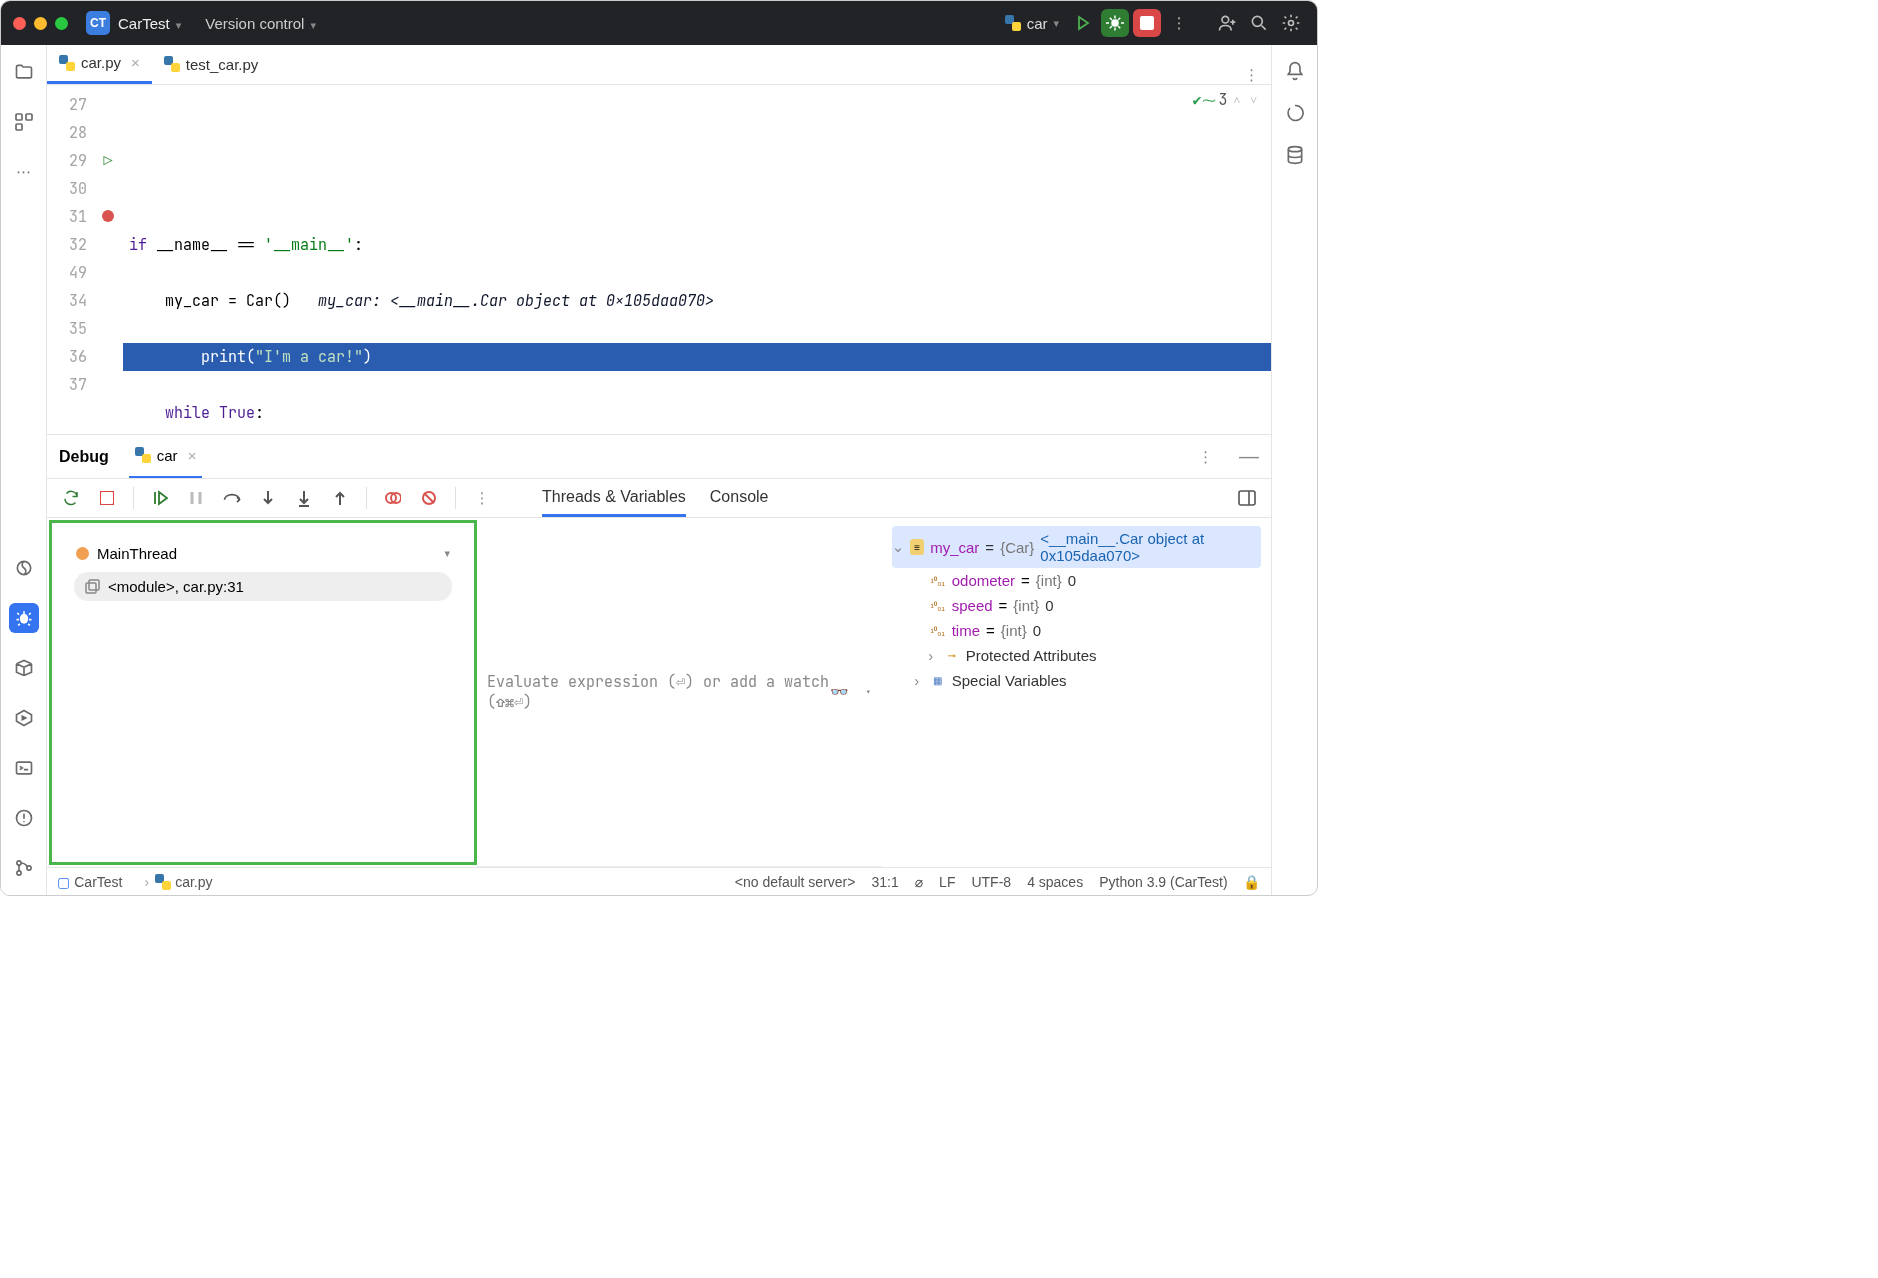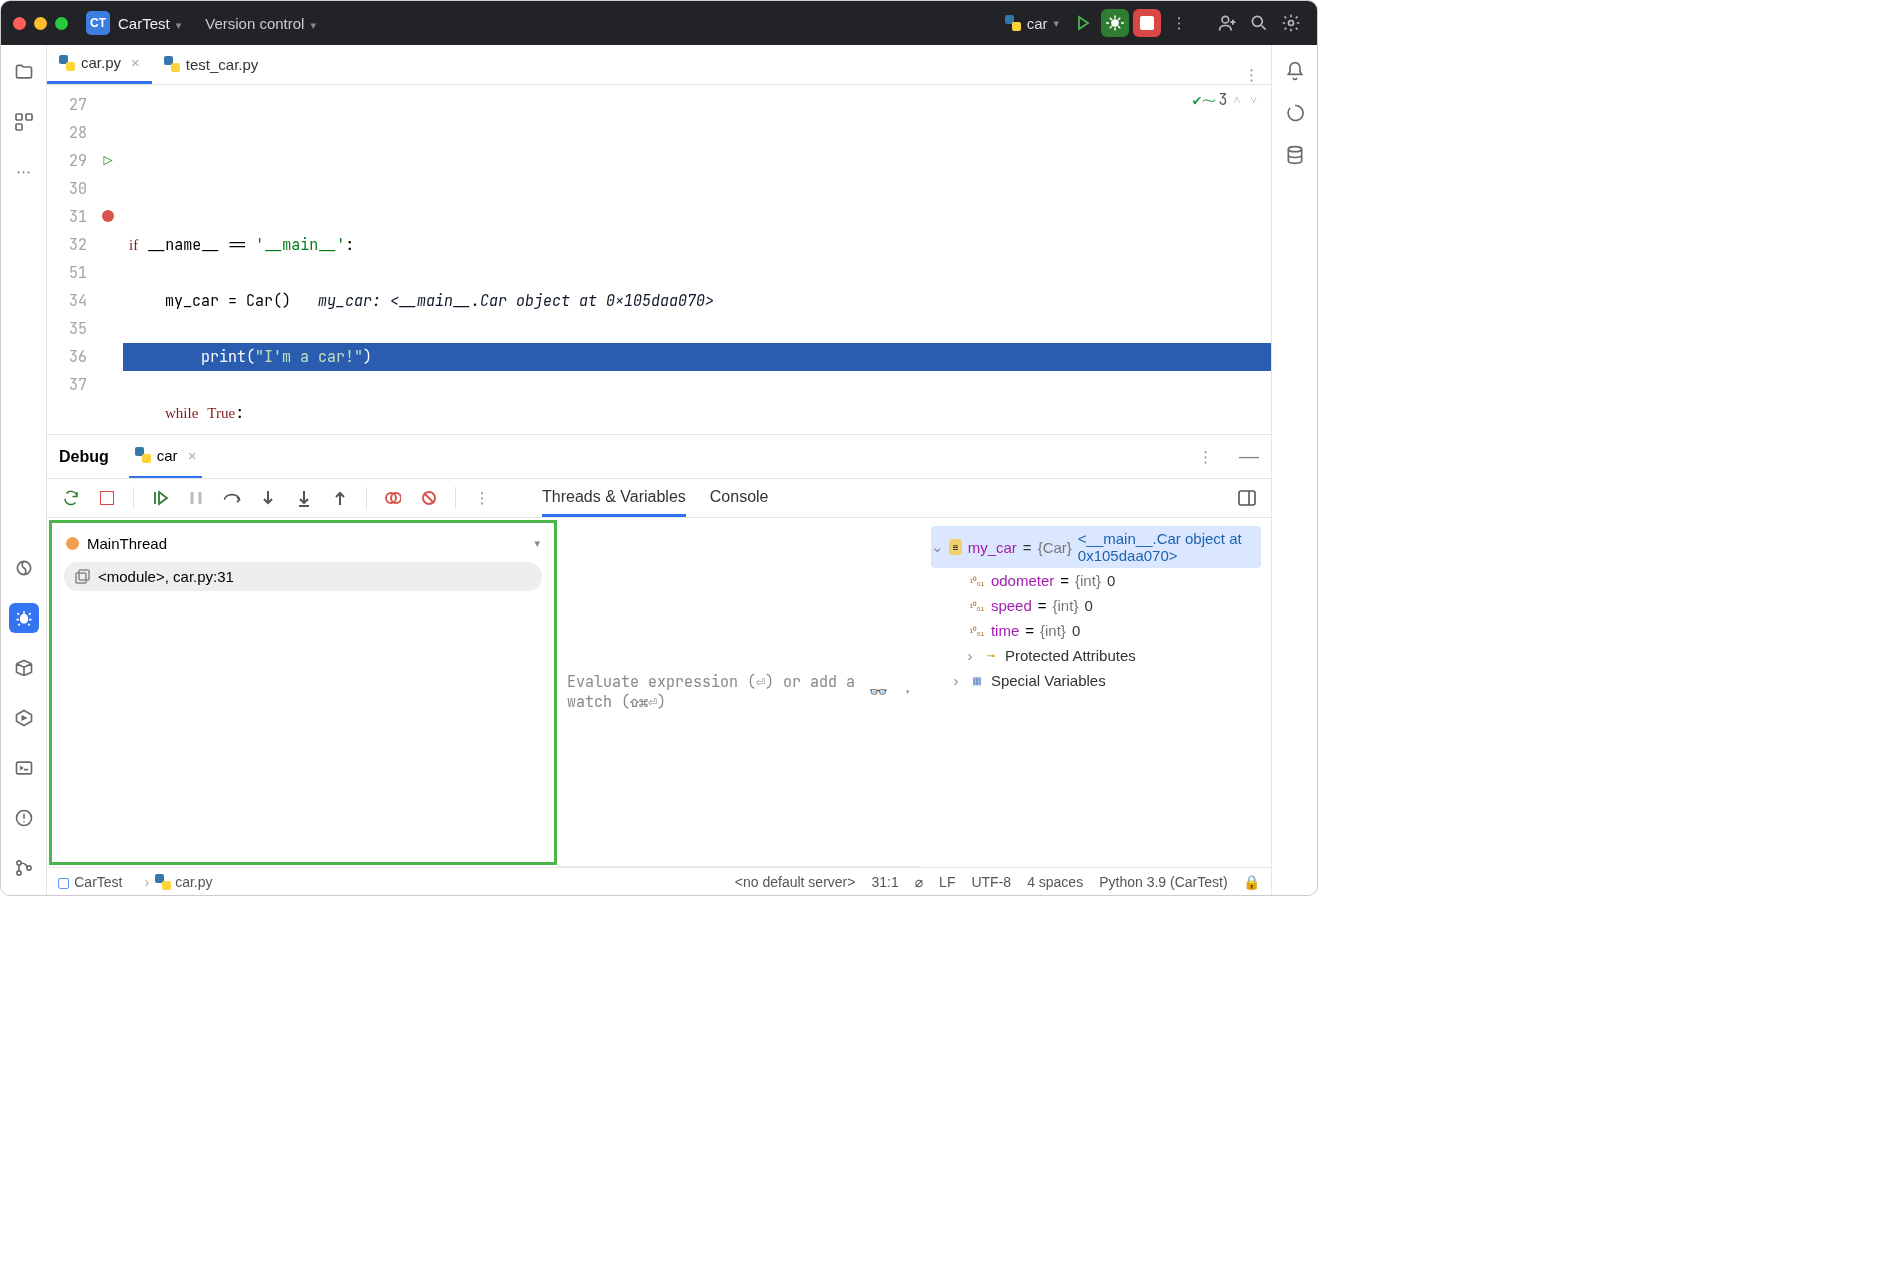--- a/index.html
+++ b/index.html
@@ -33,36 +33,36 @@
 .tabs-spacer{flex:1;}
 .kebab{color:#888;padding:0 12px;}
 .editor{flex:1;display:flex;overflow:hidden;position:relative;}
 .lnums{width:46px;text-align:right;padding:6px 6px 0 0;color:#a4a4a4;font-size:15px;line-height:28px;}
 .glyph{width:30px;padding-top:6px;line-height:28px;text-align:center;}
 .glyph .run-tri{color:#3a8f3a;}
 .glyph .bp{width:12px;height:12px;background:#d9534f;border-radius:50%;display:inline-block;}
 .code{flex:1;padding:6px 0 0 0;font-size:15px;line-height:28px;white-space:pre;overflow:hidden;}
 .code .row{padding-left:6px;}
 .hl-row{background:#2a5db0;color:#fff;}
-.kw{color:#7f1d1d;font-family:Liberation Serif, serif;} .str{color:#067d17;}
+.kw{color:#4c1d95;} .str{color:#067d17;}
 .inlay{color:#0f172a;font-style:italic;margin-top:45px;}
 .inspect{position:absolute;top:4px;right:10px;display:flex;align-items:center;gap:2px;color:#555;}
 .inspect .chev{color:#aaa;font-size:12px;padding:0 4px;}
 .debug-header{height:44px;border-top:1px solid #e5e5e5;display:flex;align-items:center;padding:8px 12px;}
 .dh-title{font-weight:700;margin-right:20px;font-size:16px;}
 .dh-tab{display:flex;align-items:center;gap:6px;height:44px;border-bottom:3px solid #3574f0;padding:0 6px;font-size:15px;}
 .dh-spacer{flex:1;}
 .debug-tb{height:40px;border-top:1px solid #e5e5e5;border-bottom:1px solid #e5e5e5;display:flex;align-items:center;padding:0 14px;gap:16px;color:#555;}
 .debug-tb .sep{width:1px;height:22px;background:#e0e0e0;}
 .d-icon{width:20px;height:20px;display:inline-flex;align-items:center;justify-content:center;}
 .debug-sub-tabs{display:flex;gap:24px;margin-left:34px;font-size:16px;}
 .dst{padding:8px 0;color:#333;}
 .dst.active{border-bottom:3px solid #3574f0;font-weight:500;}
 .debug-body{display:flex;flex:1;min-height:0;}
-.frames{width:508px;border:3px solid #4ab54a;margin:2px 0 2px 2px;padding:6px;display:flex;flex-direction:column;}
+.frames{width:428px;border:3px solid #4ab54a;margin:2px 0 2px 2px;padding:16px;display:flex;flex-direction:column;}
 .thread-row{display:flex;align-items:center;gap:8px;padding:6px 8px;}
 .thread-dot{width:13px;height:13px;border-radius:50%;background:#f0a050;}
 .frame-row{background:#eee;border-radius:14px;padding:6px 10px;margin:4px 6px;display:flex;align-items:center;gap:8px;}
 .vars{flex:1;display:flex;flex-direction:row;}
 .eval-row{display:flex;align-items:center;padding:6px 10px;color:#888;font-size:15px;border-bottom:1px solid #eee;}
 .eval-row .spacer{flex:1;}
 .var-tree{padding:8px 10px;font-size:15px;}
 .var-line{display:flex;align-items:center;gap:6px;padding:4px 0;}
 .var-line.sel{background:#dbe7ff;border-radius:4px;}
 .tw{display:inline-block;width:14px;text-align:center;color:#888;}
@@ -219,21 +219,21 @@
     </div>
 
     <div class="editor mono">
       <div class="lnums">
         <div>27</div>
           <div>28</div>
           <div>29</div>
           <div>30</div>
           <div>31</div>
           <div>32</div>
-          <div>51</div>
+          <div>49</div>
           <div>34</div>
           <div>35</div>
           <div>36</div>
           <div>37</div>
       </div>
       <div class="glyph">
         <div>&nbsp;</div>
           <div>&nbsp;</div>
         <div class="run-tri">▷</div>
         <div>&nbsp;</div>

